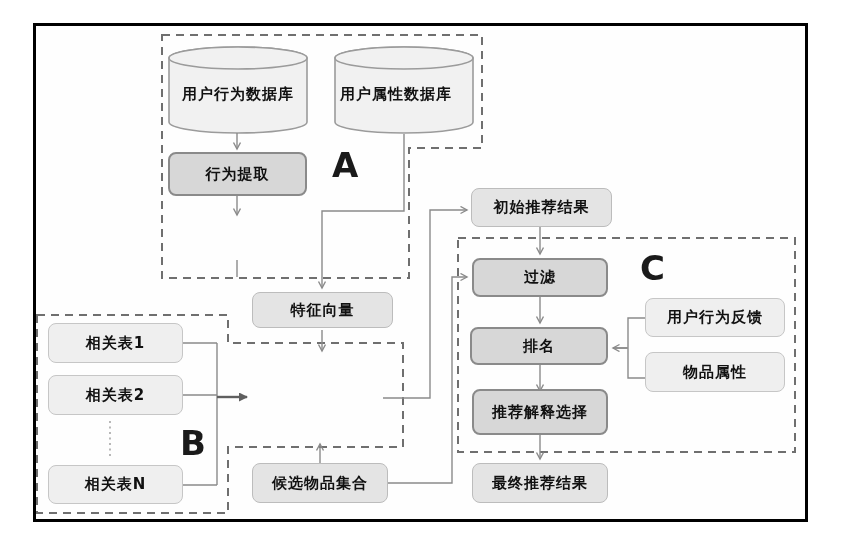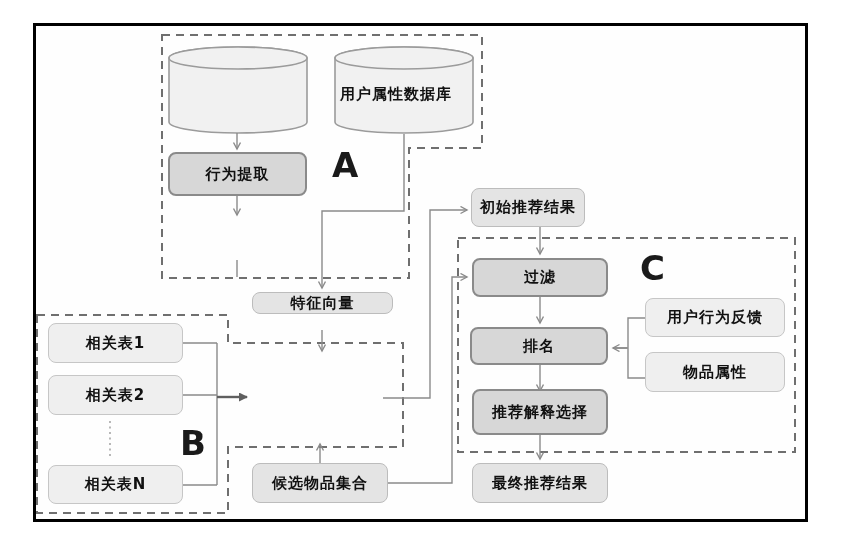--- a/index.html
+++ b/index.html
@@ -77,53 +77,54 @@
       <path d="M540,297 L540,323" marker-end="url(#vopen)"></path>
       <path d="M540,365 L540,391" marker-end="url(#vopen)"></path>
       <path d="M540,433 L540,459" marker-end="url(#vopen)"></path>
       <path d="M645,318 L628,318 L628,378 L645,378 M628,348 L613,348"></path>
       <path d="M627,348 L613,348" marker-end="url(#vopen)"></path>
     </g>
     <path d="M217,397 L247,397" stroke="#5f5f5f" stroke-width="2.4" fill="none" marker-end="url(#vfill)"></path>
     <path d="M110,421 L110,459" stroke="#9a9a9a" stroke-width="1.4" fill="none" stroke-dasharray="2 3.5"></path>
   </svg>
 
+  <div class="cyl-label" style="left:171px;top:80px;width:134px;height:28px">用户行为数据库</div>
   <div class="cyl-label" style="left:329px;top:80px;width:134px;height:28px">用户属性数据库</div>
 
   <div class="region-label" style="left:332px;top:148px">A</div>
   <div class="region-label" style="left:180px;top:426px">B</div>
   <div class="region-label" style="left:640px;top:251px">C</div>
 
   <div class="node dark" style="left:168px;top:152px;width:139px;height:44px">
     <span>行为提取</span>
     </div>
 
 
-  <div class="node mid" style="left:252px;top:292px;width:141px;height:22px">
+  <div class="node mid" style="left:252px;top:292px;width:141px;height:36px">
     <span>特征向量</span>
     </div>
 
 
   <div class="node light" style="left:48px;top:323px;width:135px;height:40px">
     <span>相关表1</span>
     </div>
 
   <div class="node light" style="left:48px;top:375px;width:135px;height:40px">
     <span>相关表2</span>
     </div>
 
   <div class="node mid" style="left:252px;top:463px;width:136px;height:40px">
     <span>候选物品集合</span>
     </div>
 
   <div class="node light" style="left:48px;top:465px;width:135px;height:39px">
     <span>相关表N</span>
     </div>
 
-  <div class="node mid" style="left:471px;top:188px;width:114px;height:39px">
+  <div class="node mid" style="left:471px;top:188px;width:141px;height:39px">
     <span>初始推荐结果</span>
     </div>
 
   <div class="node dark" style="left:472px;top:258px;width:136px;height:39px">
     <span>过滤</span>
     </div>
 
   <div class="node dark" style="left:470px;top:327px;width:138px;height:38px">
     <span>排名</span>
     </div>

